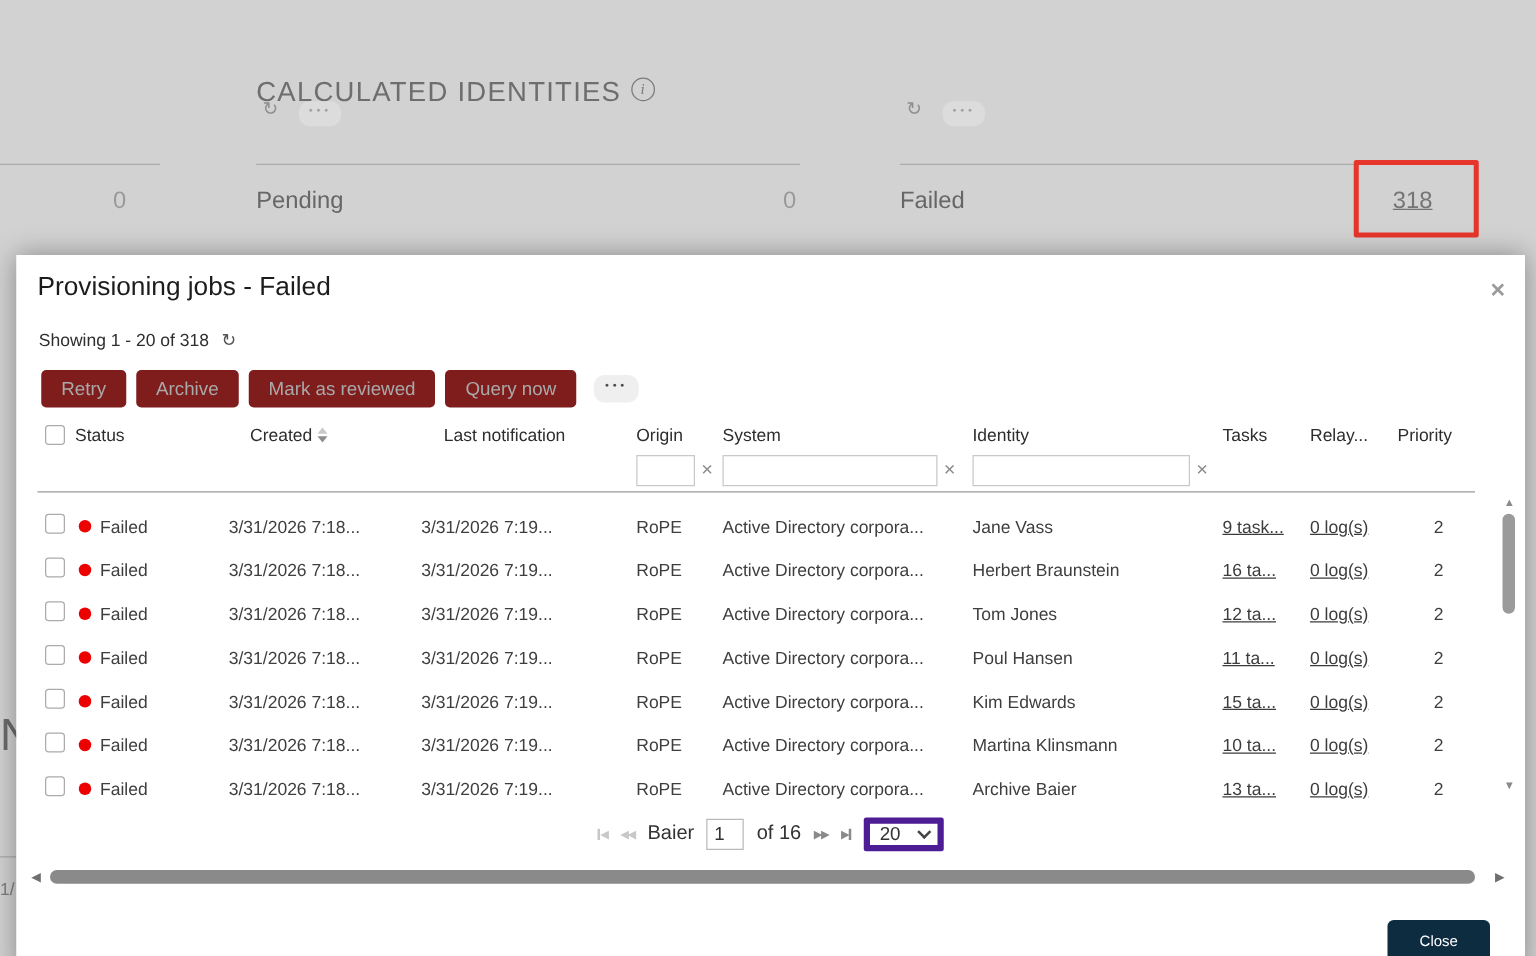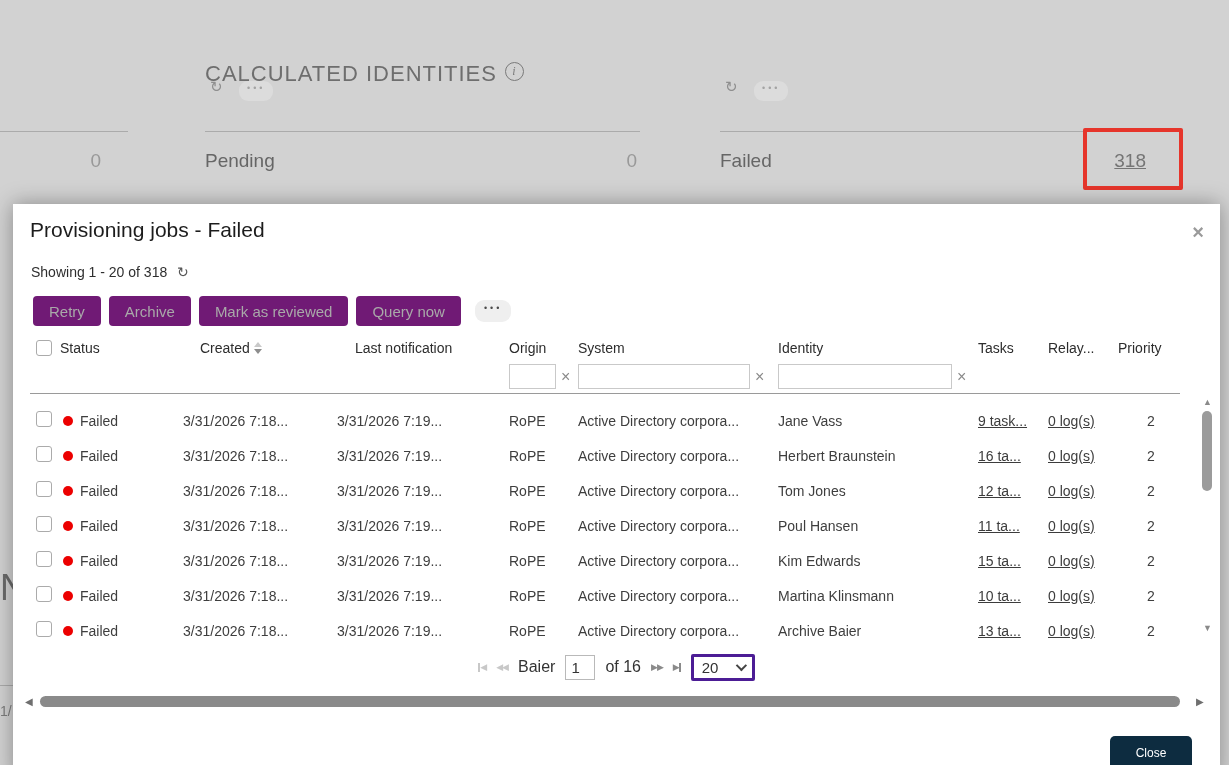--- a/index.html
+++ b/index.html
@@ -26,21 +26,21 @@
 
   
   .modal { position:absolute; left:13px; top:204px; width:1207px; height:575px; background:#fff; z-index:5;
            box-shadow:0 0 20px rgba(0,0,0,.35);padding-left:21px; }
   .modal-title { position:absolute; left:17px; top:14px; font-size:21px; color:#1c1c1c; }
   .modal-close { position:absolute; right:16px; top:18px; font-size:20px; font-weight:bold; color:#9a9a9a; cursor:pointer; line-height:1; }
   .showing-line { position:absolute; left:18px; top:60px; font-size:14px; color:#2e2e2e; }
   .showing-line .refresh-icon { color:#555; font-size:14px; margin-left:6px; }
 
   .actions { position:absolute; left:20px; top:92px; display:flex; gap:8px; align-items:center; }
-  .action-btn { background:#701a75; border:none; border-radius:4px; height:30px; padding:0 16px;
+  .action-btn { background:#7f1d1d; border:none; border-radius:4px; height:30px; padding:0 16px;
                 font-size:15px; color:#a9a9a9; font-family:inherit; }
   .more-btn { background:#efefef; border:none; border-radius:9px; padding:3px 9px 9px 9px; color:#4a4a4a;
               font-size:9px; letter-spacing:3px; margin-left:6px; }
 
   
   .tgrid { display:grid; grid-template-columns:30px 118px 155px 172px 68px 200px 200px 70px 70px 67px; width:1150px; }
   .thead { position:absolute; left:17px; top:136px; font-size:14px; color:#2d2d2d; }
   .thead .cell { display:flex; align-items:center; }
   .pad22 { padding-left:22px; }
   .pad4 { padding-left:4px; }
@@ -70,21 +70,21 @@
   .vscroll .arrow.down { top:226px; }
   .vscroll .thumb { position:absolute; left:1px; top:14px; width:10px; height:80px; background:#9b9b9b; border-radius:5px; cursor:pointer; }
 
   
   .pagination { position:absolute; left:0; top:448px; width:1207px; height:30px; display:flex; align-items:center; justify-content:center; gap:10px; font-size:16px; color:#333; }
   .pager-icon { font-size:9px; letter-spacing:-1px; cursor:pointer; display:inline-flex; align-items:center; }
   .pager-icon.disabled { color:#c8c8c8; }
   .pager-icon.enabled { color:#8a8a8a; }
   .pager-bar { display:inline-block; width:2px; height:9px; background:currentColor; }
   .page-input { width:30px; height:25px; border:1px solid #b9b9b9; font-size:15px; padding:0 5px; font-family:inherit; color:#333; }
-  .size-select { width:64px; height:27px; border:3px solid #4c1d95; border-radius:2px; display:inline-flex; align-items:center; justify-content:space-between; padding:0 8px; font-size:15px; color:#333; cursor:pointer; background:#fff;gap:12px; }
+  .size-select { width:64px; height:27px; border:5px solid #4c1d95; border-radius:2px; display:inline-flex; align-items:center; justify-content:space-between; padding:0 8px; font-size:15px; color:#333; cursor:pointer; background:#fff;gap:12px; }
   .chevron { width:8px; height:8px; border-right:2px solid #444; border-bottom:2px solid #444; transform:rotate(45deg) translateY(-2px); }
 
   
   .hscroll { position:absolute; left:0; top:490px; width:1207px; height:16px; }
   .hscroll .arrow { position:absolute; top:2px; font-size:10px; color:#6f6f6f; cursor:pointer; }
   .hscroll .arrow.left { left:12px; }
   .hscroll .arrow.right { left:1183px; }
   .hscroll .thumb { position:absolute; left:27px; top:2px; width:1140px; height:11px; background:#8a8a8a; border-radius:6px; cursor:pointer; }
 
   .close-btn { position:absolute; left:1097px; top:532px; width:82px; height:33px; background:#0d2c40; color:#fff;

